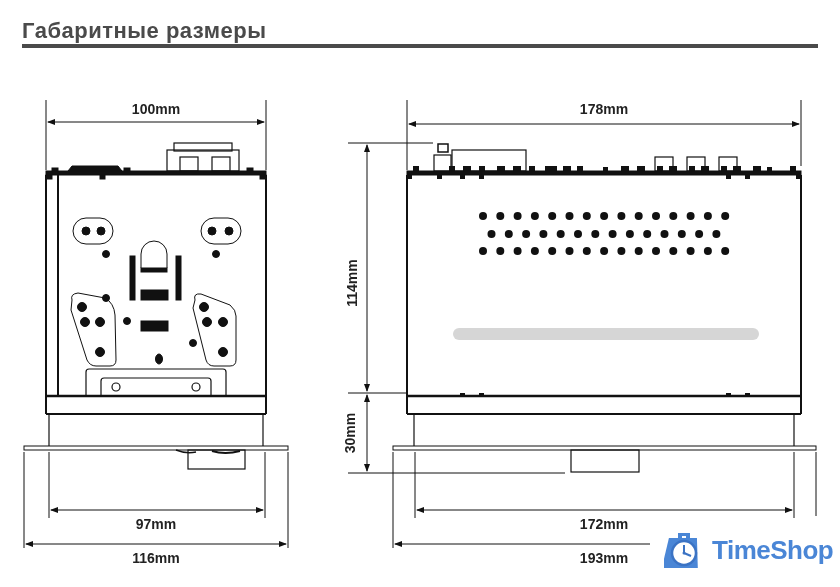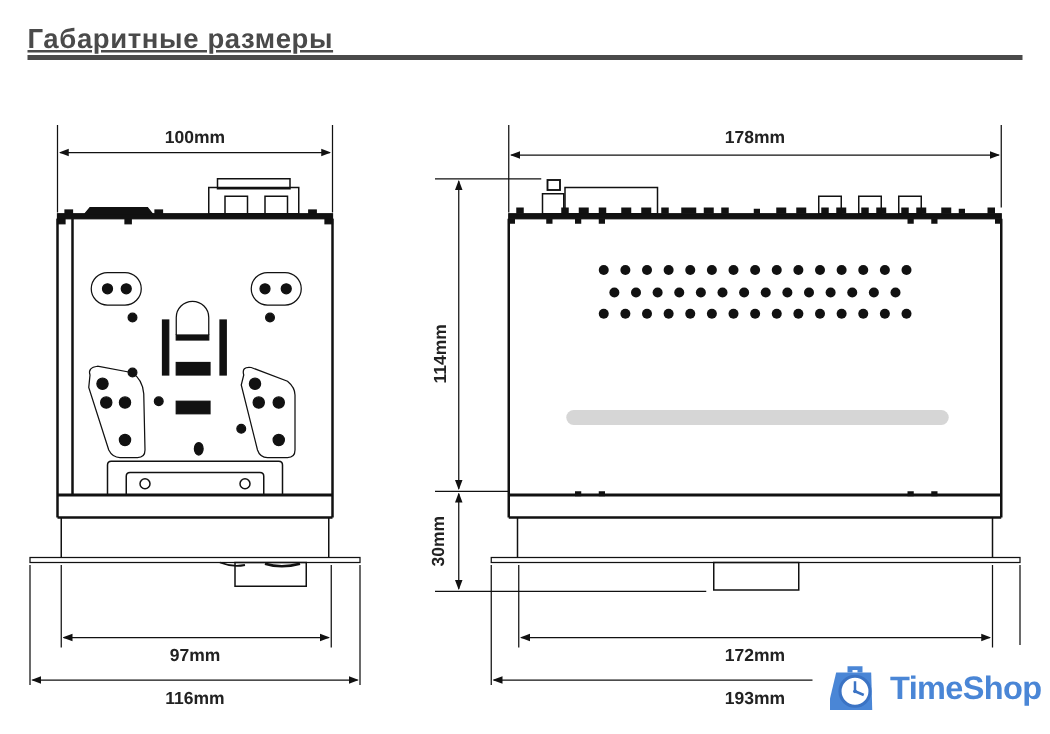--- a/index.html
+++ b/index.html
@@ -1,17 +1,17 @@
 <!DOCTYPE html>
 <html><head>
 <meta charset="utf-8">
 <style>
   html,body{margin:0;padding:0;background:#fff;}
   body{width:840px;height:587px;position:relative;overflow:hidden;font-family:"Liberation Sans",sans-serif;}
-  .title{position:absolute;left:22px;top:18px;font-size:22px;font-weight:bold;color:#4a4a4a;letter-spacing:0.5px;text-decoration:underline;}
+  .title{position:absolute;left:22px;top:18px;font-size:22px;font-weight:bold;color:#4a4a4a;letter-spacing:0.5px;}
   .title-rule{position:absolute;left:22px;top:44px;width:796px;height:4px;background:#4a4a4a;}
   svg{position:absolute;left:0;top:0;}
   .dim{font-family:"Liberation Sans",sans-serif;font-weight:bold;font-size:14px;fill:#222;}
   .logo{position:absolute;left:664px;top:528px;display:flex;align-items:center;}
   .logo-text{font-family:"Liberation Sans",sans-serif;font-size:26px;font-weight:bold;color:#4a86d6;margin-left:4px;letter-spacing:-0.5px;}
 </style>
 </head>
 <body>
 
 <div class="title">Габаритные размеры</div>

